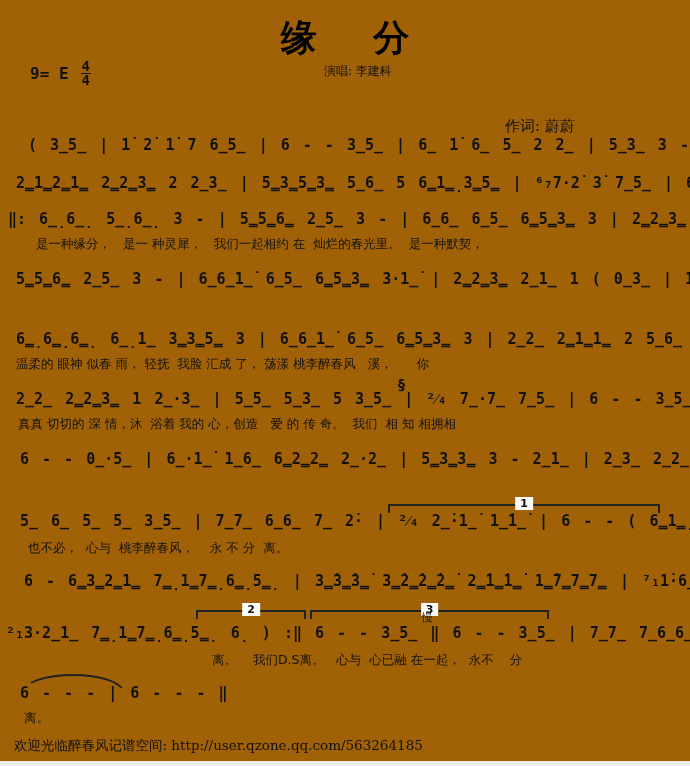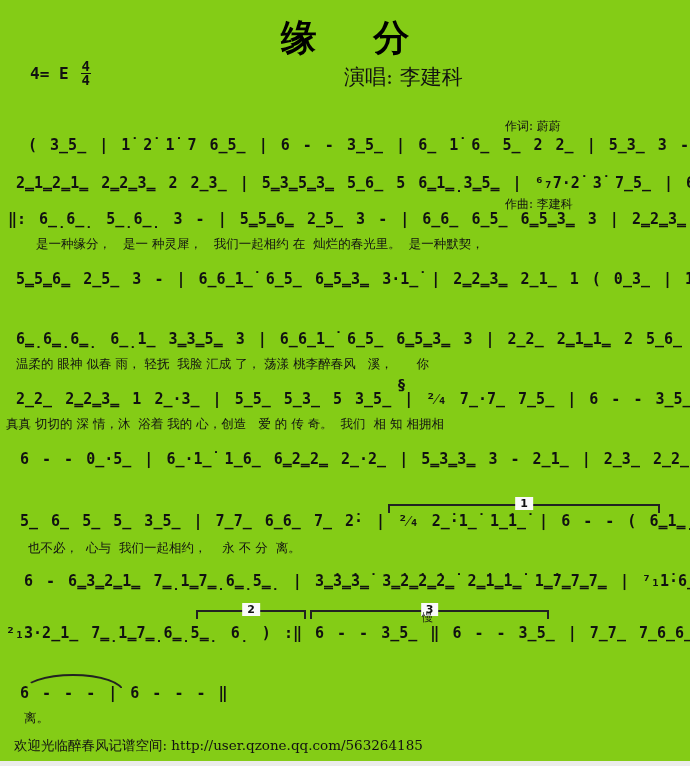--- a/index.html
+++ b/index.html
@@ -1,19 +1,19 @@
 <!DOCTYPE html>
 <html><head>
 <meta charset="utf-8">
 <style>
   html,body{margin:0;padding:0;background:#ffffff;}
   .sheet{
     position:relative;
     width:690px;height:766px;
-    background:#84cc16;
+    background:#a16207;
     color:#111;
     font-family:"DejaVu Sans", sans-serif;
     overflow:hidden;
   }
   
   .title{
     position:absolute;top:14px;left:0;width:100%;
     text-align:center;
     font-family:"DejaVu Serif", serif;
     font-size:36px;font-weight:bold;
@@ -25,48 +25,47 @@
     font-family:"DejaVu Sans Mono", monospace;
     font-weight:bold;font-size:16px;
     display:flex;align-items:center;gap:12px;
   }
   .timesig{display:inline-flex;flex-direction:column;align-items:center;
     font-size:14px;line-height:13px;}
   .timesig .tst{border-bottom:1.5px solid #111;padding:0 1px;}
   .singer{
     position:absolute;top:63px;left:324px;
     font-family:"DejaVu Serif", serif;
-    font-size:21px;
-    margin-left:20px;
+    font-size:12px;
   }
   .credits{
     position:absolute;top:61px;left:505px;
     font-family:"DejaVu Serif", serif;
-    font-size:12px;line-height:26px;
+    font-size:15px;line-height:26px;
     white-space:pre;
   }
   
   .m{
     position:absolute;
     font-family:"DejaVu Sans Mono", monospace;
     font-weight:bold;font-size:15px;
     word-spacing:4px;white-space:pre;
     color:#111;line-height:22px;
   }
   .ly{
     position:absolute;
     font-size:12.5px;white-space:pre;color:#111;
     font-family:"DejaVu Sans", sans-serif;
   }
   .m1{top:134px;left:28px}
   .m2{top:172px;left:16px}
   .m3{top:208px;left:8px}   .ly3{top:236px;left:36px}
   .m4{top:268px;left:16px}  .ly4{top:296px;left:30px}
   .m5{top:328px;left:16px}  .ly5{top:356px;left:16px}
-  .m6{top:388px;left:16px}  .ly6{top:416px;left:6px}
+  .m6{top:388px;left:16px}  .ly6{top:416px;left:18px}
   .m7{top:448px;left:20px}  .ly7{top:476px;left:24px}
   .m8{top:510px;left:20px}  .ly8{top:540px;left:28px}
   .m9{top:570px;left:24px}
   .m10{top:622px;left:6px}  .ly10{top:652px;left:212px}
   .m11{top:682px;left:20px} .ly11{top:710px;left:24px}
   
   .volta{position:absolute;height:7px;
     border-top:2px solid #222;border-left:2px solid #222;border-right:2px solid #222;}
   .volta .vl{position:absolute;top:-9px;left:50%;transform:translateX(-50%);
     background:#fafafa;padding:0 5px;font-size:11px;font-weight:bold;}
@@ -86,32 +85,31 @@
   .bottom-strip{position:absolute;bottom:0;left:0;width:100%;height:5px;background:#ececec;}
 </style>
 </head>
 <body>
 
 <div class="sheet">
 
   <div class="title">缘 分</div>
 
   <div class="keyrow">
-    <span>4= E</span>
+    <span>9= E</span>
     <span class="timesig">
       <span class="tst">4</span>
       <span>4</span>
     </span>
   </div>
 
   <div class="singer">演唱: 李建科</div>
 
   <div class="credits">
     <div>作词: 蔚蔚</div>
-    <div>作曲: 李建科</div>
   </div>
 
   <div class="m m1">( 3̲5̲ | 1̇ 2̇ 1̇ 7 6̲5̲ | 6 - - 3̲5̲ | 6̲ 1̇ 6̲ 5̲ 2 2̲ | 5̲3̲ 3 - - |</div>
   <div class="m m2">2̳1̳2̳1̳ 2̳2̳3̳ 2 2̲3̲ | 5̳3̳5̳3̳ 5̲6̲ 5 6̳1̳̣3̳5̳ | ⁶₇7·2̇ 3̇ 7̲5̲ | 6 - 6̳3̳2̳1̳ 7̳̣1̳7̳̣6̳̣5̳̣ ) |</div>
 
   <div class="m m3">‖: 6̲̣6̲̣ 5̲̣6̲̣ 3 - | 5̳5̳6̳ 2̲5̲ 3 - | 6̲6̲ 6̲5̲ 6̳5̳3̳ 3 | 2̳2̳3̳ 2̳1̳1̳ 2 - | 6̲̣6̲̣ 5̲̣6̲̣ 3 - |</div>
   <div class="ly ly3">是一种缘分，   是一 种灵犀，   我们一起相约 在  灿烂的春光里。  是一种默契，</div>
 
   <div class="m m4">5̳5̳6̳ 2̲5̲ 3 - | 6̲6̲1̲̇ 6̲5̲ 6̳5̳3̳ 3·1̲̇ | 2̳2̳3̳ 2̲1̲ 1 ( 0̲3̲ | 1̇7̃ 6̲5̲ 6 ) 0·3̲̣ |</div>
 
@@ -121,32 +119,33 @@
   <div class="segno">§</div>
   <div class="m m6">2̲2̲ 2̳2̳3̳ 1 2̲·3̲ | 5̲5̲ 5̲3̲ 5 3̲5̲ | ²⁄₄ 7̲·7̲ 7̲5̲ | 6 - - 3̲5̲ ‖ 1̲̇·2̲̇ 2̲̇1̲̇ 7 6̲5̲ |</div>
   <div class="ly ly6">真真 切切的 深 情，沐  浴着 我的 心，创造   爱 的 传 奇。  我们  相 知 相拥相</div>
 
   <div class="m m7">6 - - 0̲·5̲ | 6̲·1̲̇ 1̲6̲ 6̳2̳2̳ 2̲·2̲ | 5̳3̳3̳ 3 - 2̲1̲ | 2̲3̲ 2̲2̲ 2 2̲3̲ |</div>
 
   <div class="volta volta1">
     <span class="vl">1</span>
   </div>
   <div class="m m8">5̲ 6̲ 5̲ 5̲ 3̲5̲ | 7̲7̲ 6̲6̲ 7̲ 2̇· | ²⁄₄ 2̲̇·1̲̇ 1̲̇1̲̇ | 6 - - ( 6̳1̳̣3̳5̳ | 1̇ 2̇ 1̃̇ 7 3̲5̲ |</div>
-  <div class="ly ly8">也不必，  心与  我们一起相约，    永 不 分  离。</div>
+  <div class="ly ly8">也不必，  心与  桃李醉春风，    永 不 分  离。</div>
 
   <div class="m m9">6 - 6̳3̳2̳1̳ 7̳̣1̳7̳̣6̳̣5̳̣ | 3̳̇3̳̇3̳̇ 3̳̇2̳̇2̳̇2̳̇ 2̳̇1̳̇1̳̇ 1̳̇7̳7̳7̳ | ⁷₁1̇·6̲5̲ 6̳5̳3̳ 3̳2̳1̳ |</div>
 
   <div class="volta volta2">
     <span class="vl">2</span>
   </div>
   <div class="volta volta3">
     <span class="vl">3</span>
   </div>
   <div class="slow">慢</div>
   <div class="m m10">²₁3·2̲1̲ 7̳̣1̳7̳̣6̳̣5̳̣ 6̣ ) :‖ 6 - - 3̲5̲ ‖ 6 - - 3̲5̲ | 7̲7̲ 7̲6̲6̲ 7̲ 2̇· | 2̲̇1̲̇ 1 - 1̇ |</div>
+  <div class="ly ly10">离。    我们D.S离。   心与  心已融 在一起，  永不    分</div>
 
   <div class="tie"></div>
   <div class="m m11">6 - - - | 6 - - - ‖</div>
   <div class="ly ly11">离。</div>
 
   <div class="footer">欢迎光临醉春风记谱空间: http://user.qzone.qq.com/563264185</div>
   <div class="bottom-strip"></div>
 </div>
 
 </body></html>

